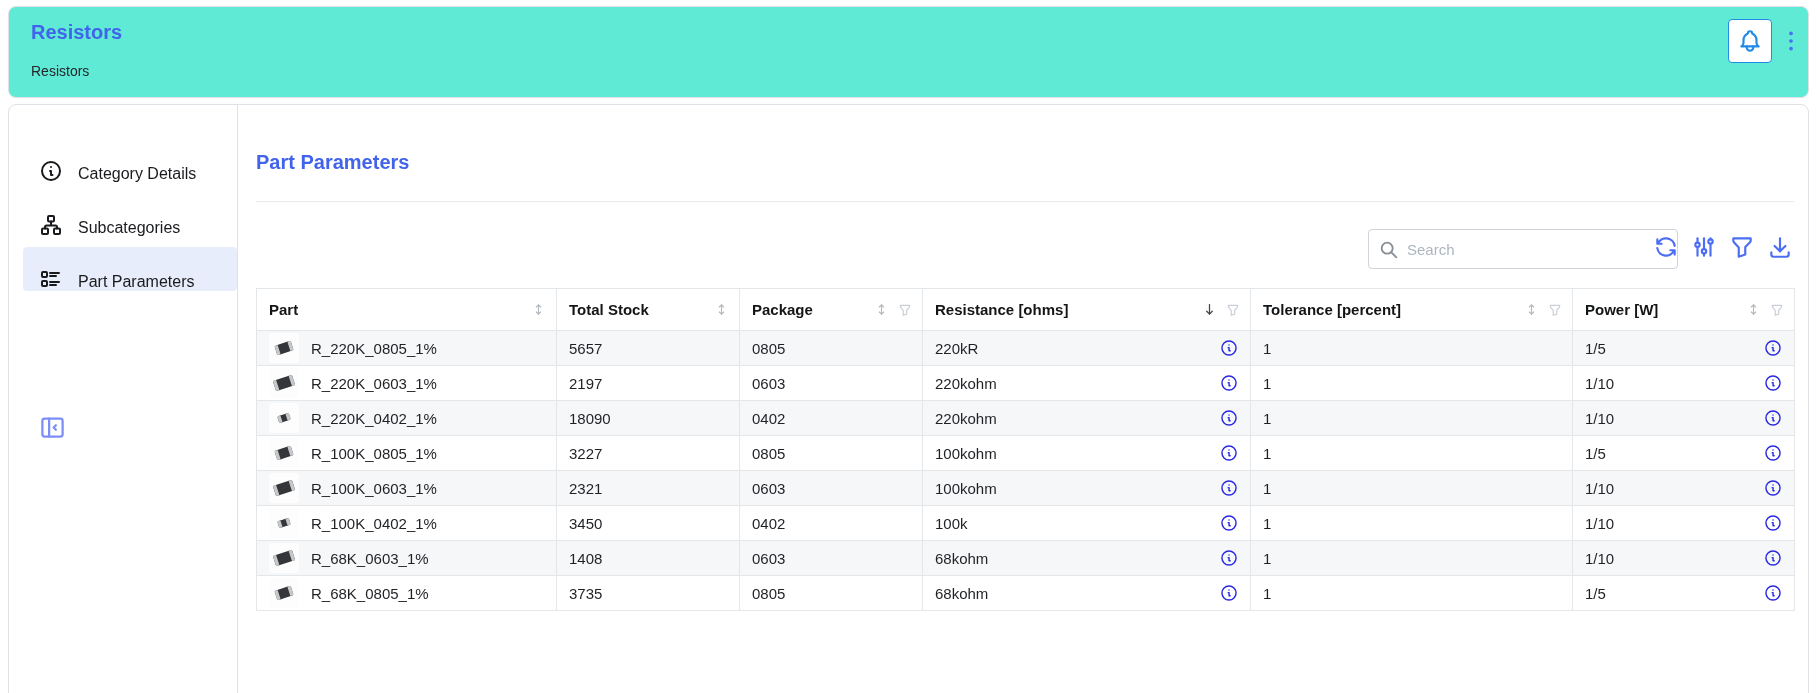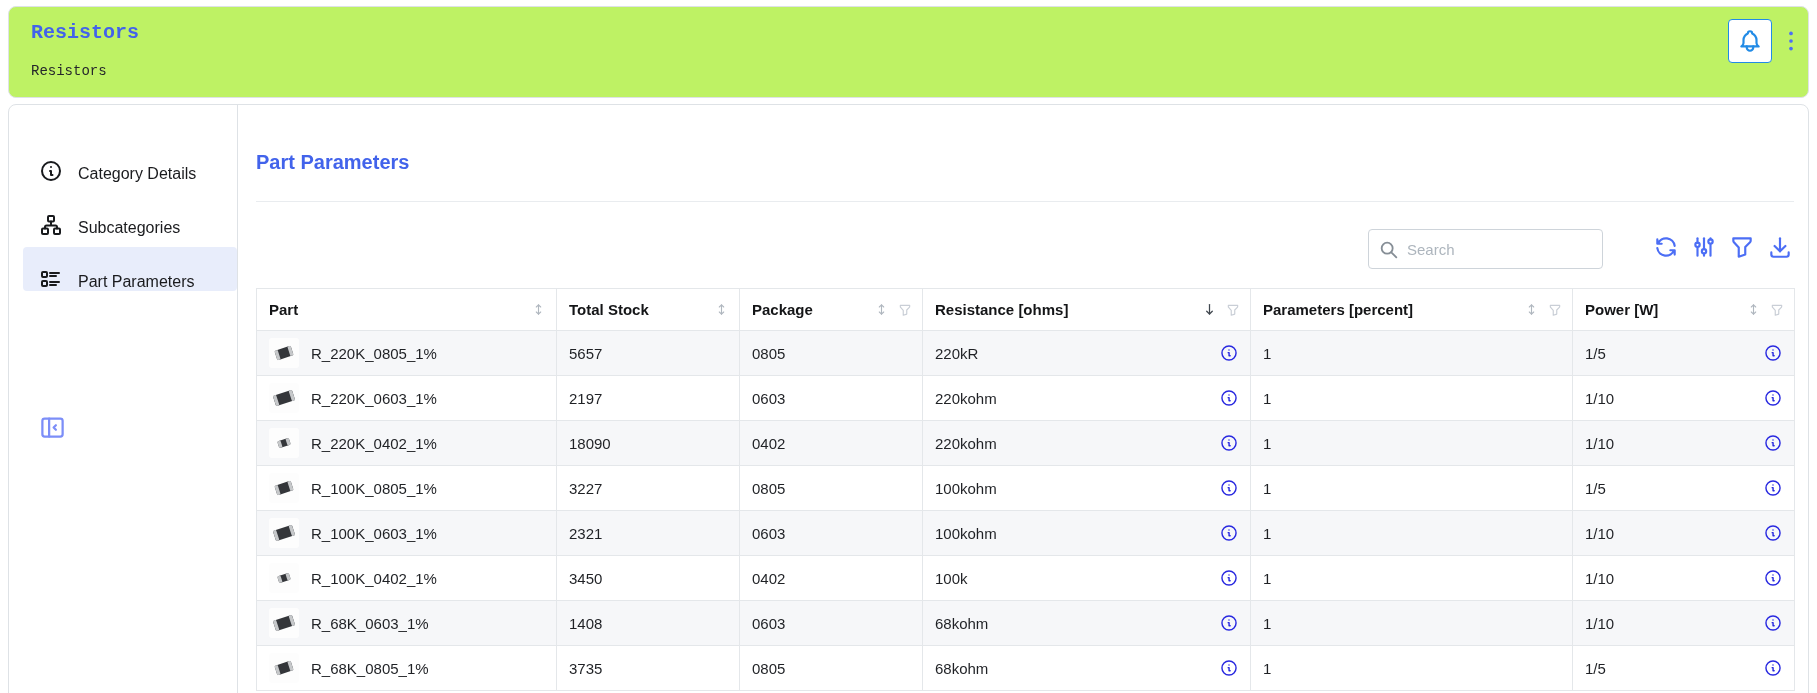--- a/index.html
+++ b/index.html
@@ -6,21 +6,21 @@
   html,body { background:#fff; }
   body {
     width:1817px; height:693px; position:relative; overflow:hidden;
     font-family:"Liberation Sans", sans-serif; color:#1a1b1e;
   }
   .icn svg { width:100%; height:100%; display:block; }
 
   
   .header-card {
     position:absolute; left:8px; right:8px; top:6px; height:92px;
-    background:#bef264; border:1px solid #dee2e6; border-radius:8px;font-family:Liberation Mono, monospace;
+    background:#5eead4; border:1px solid #dee2e6; border-radius:8px;
   }
   .page-title {
     position:absolute; left:22px; top:14px;
     font-size:20px; font-weight:700; color:#4263eb;
   }
   .breadcrumb {
     position:absolute; left:22px; top:56px;
     font-size:14px; color:#25262b; cursor:pointer;
   }
   .bell-btn {
@@ -61,21 +61,21 @@
   
   .section-title {
     position:absolute; left:247px; top:46px;
     font-size:20px; font-weight:700; color:#4263eb;
   }
   .title-divider {
     position:absolute; left:247px; right:14px; top:96px;
     border:none; border-top:1px solid #e9ecef;
   }
   .search-box {
-    position:absolute; left:1359px; top:124px; width:235px; height:40px;
+    position:absolute; left:1359px; top:124px; width:310px; height:40px;
     border:1px solid #ced4da; border-radius:4px; background:#fff;
   }
   .search-box .icn {
     position:absolute; left:9px; top:9px; width:22px; height:22px; color:#868e96;
   }
   .search-box input {
     width:100%; height:100%; border:none; outline:none; background:transparent;
     padding-left:38px; font-size:15px; font-family:inherit; color:#1a1b1e;
   }
   .search-box input::placeholder { color:#adb5bd; }
@@ -87,21 +87,21 @@
   
   .param-table {
     position:absolute; left:247px; top:183px; width:1538px;
     border-collapse:collapse; table-layout:fixed; font-size:15px;border-radius:16px;
   }
   .param-table th, .param-table td {
     border:1px solid #e4e7ea; padding:0 0 0 12px; text-align:left;
     white-space:nowrap; overflow:hidden;
   }
   .param-table th { height:42px; font-weight:700; color:#141517; background:#fff; cursor:pointer; }
-  .param-table td { height:45px; color:#1f2125; }
+  .param-table td { height:35px; color:#1f2125; }
   .param-table tbody tr:nth-child(odd) { background:#f6f7f9; }
   .param-table tbody tr:nth-child(even) { background:#fff; }
   .thwrap { display:flex; align-items:center; }
   .th-label { margin-right:auto; }
   .th-icons { display:flex; align-items:center; gap:9px; margin-right:10px; margin-left:8px; }
   .sort-icn { width:15px; height:15px; color:#b0b7bf; }
   .sort-desc-icn { width:15px; height:15px; color:#40474f; }
   .funnel-icn { width:14px; height:14px; color:#c9ced6; }
   .cellwrap { display:flex; align-items:center; }
   .part-cell { gap:12px; }
@@ -303,21 +303,21 @@
                 <span class="icn funnel-icn">
                   <svg viewBox="0 0 24 24" fill="none" stroke="currentColor" stroke-width="2" stroke-linecap="round" stroke-linejoin="round">
                     <path d="M4 4h16v2.172a2 2 0 0 1 -.586 1.414l-4.414 4.414v7l-6 2v-8.5l-4.48 -4.928a2 2 0 0 1 -.52 -1.345v-2.227z"></path>
                   </svg>
                 </span>
               </span>
             </div>
           </th>
           <th>
             <div class="thwrap">
-              <span class="th-label">Parameters [percent]</span>
+              <span class="th-label">Tolerance [percent]</span>
               <span class="th-icons">
                 <span class="icn sort-icn">
                   <svg viewBox="0 0 24 24" fill="none" stroke="currentColor" stroke-width="1.8" stroke-linecap="round" stroke-linejoin="round">
                     <path d="M12 4.5v15"></path>
                     <path d="M8.5 8l3.5 -3.5l3.5 3.5"></path>
                     <path d="M8.5 16l3.5 3.5l3.5 -3.5"></path>
                   </svg>
                 </span>
                 <span class="icn funnel-icn">
                   <svg viewBox="0 0 24 24" fill="none" stroke="currentColor" stroke-width="2" stroke-linecap="round" stroke-linejoin="round">

